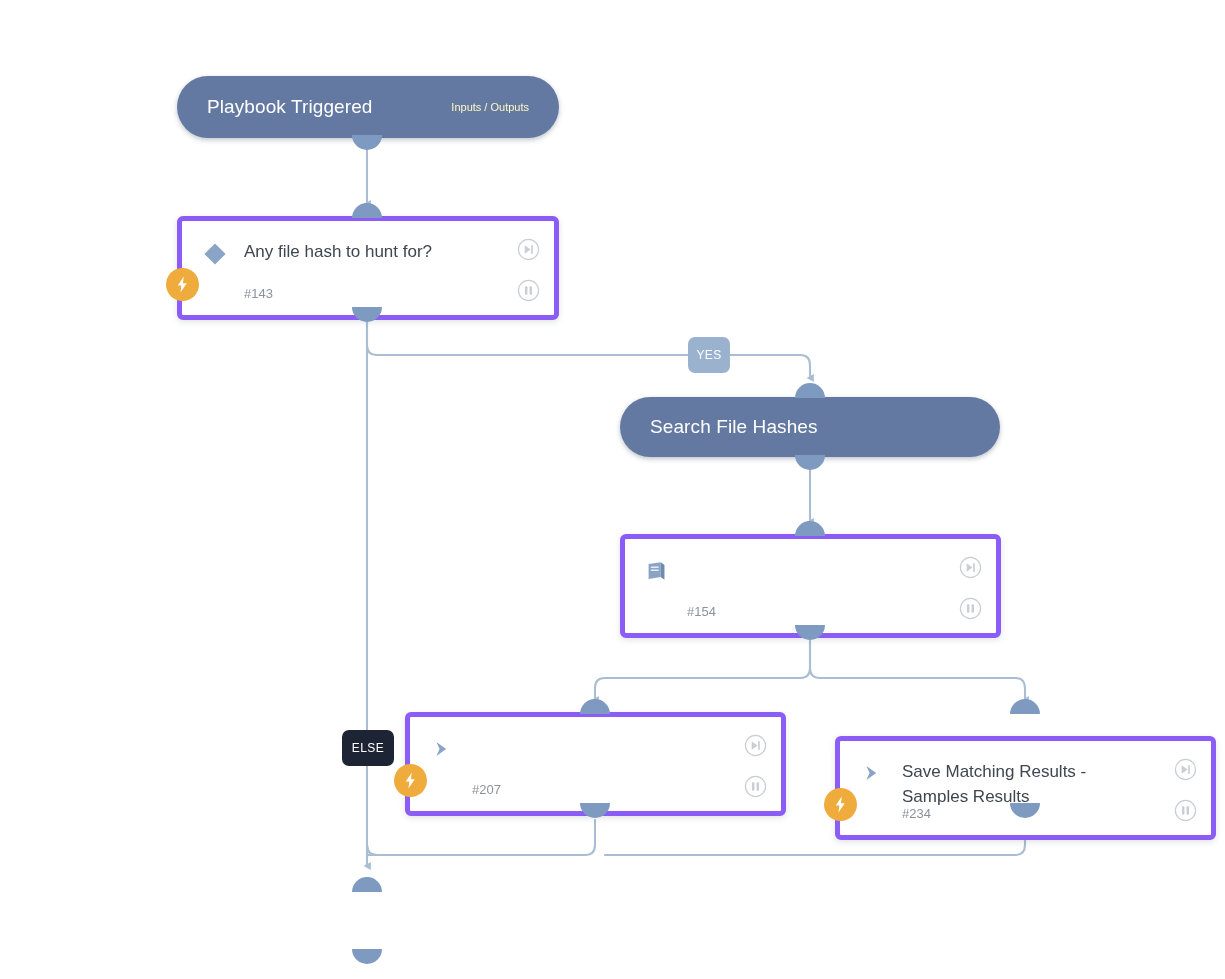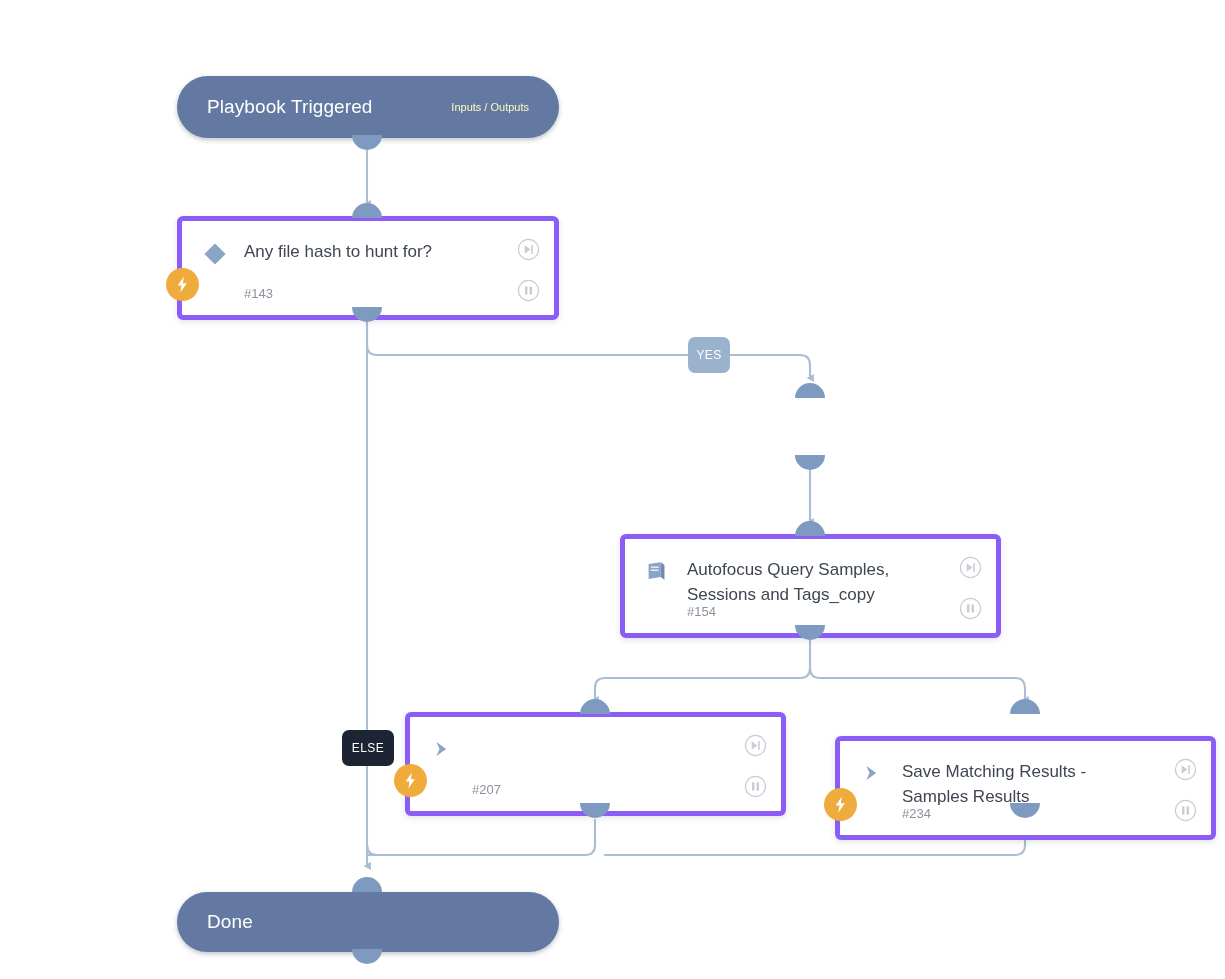--- a/index.html
+++ b/index.html
@@ -219,34 +219,36 @@
   <div class="port out" style="left:352px; top:307px;"></div>
 
   <div class="blabel yes" style="left:688px; top:337px;">
     <span>YES</span>
   </div>
   <div class="blabel else" style="left:342px; top:722px;">
     <span>ELSE</span>
   </div>
 
   <div class="port in" style="left:795px; top:383px;"></div>
+  <div class="pill" style="left:620px; top:397px; width:380px; height:60px;">
+    <span class="pill-title">Search File Hashes</span>
+  </div>
   <div class="port out" style="left:795px; top:455px;"></div>
 
   <div class="port in" style="left:795px; top:521px;"></div>
   <div class="card" style="left:620px; top:534px; width:381px; height:104px;">
     <div class="card-row">
       <span class="card-icon">
         <svg viewBox="0 0 30 30" width="28" height="28">
           <path d="M6 7.5 L19 5.5 L19 21.5 L6 23.5 Z" fill="#8aa4c6"></path>
           <path d="M19 5.5 L23 8.5 L23 24.5 L19 21.5 Z" fill="#6f8bb0"></path>
           <rect x="8.4" y="10.2" width="8.4" height="1.5" fill="#ffffff" opacity=".85"></rect>
           <rect x="8.4" y="13.4" width="8.4" height="1.5" fill="#ffffff" opacity=".85"></rect>
         </svg>
       </span>
-      <span class="card-title">Autofocus Query Samples, Sessions and Tags_copy</span>
       <span class="card-id">#154</span>
       <span class="ctrl skip">
         <svg viewBox="0 0 24 24" width="23" height="23">
           <circle cx="12" cy="12" r="10.5" fill="none" stroke="#c9ced4" stroke-width="1.3"></circle>
           <path d="M8 7.5 L14 12 L8 16.5 Z" fill="#c9ced4"></path>
           <rect x="14.8" y="7.5" width="1.7" height="9" fill="#c9ced4"></rect>
         </svg>
       </span>
       <span class="ctrl pause">
         <svg viewBox="0 0 24 24" width="23" height="23">
@@ -318,18 +320,15 @@
           <circle cx="12" cy="12" r="10.5" fill="none" stroke="#c9ced4" stroke-width="1.3"></circle>
           <rect x="8.3" y="7.6" width="2.6" height="8.8" rx="1.1" fill="#c9ced4"></rect>
           <rect x="13.1" y="7.6" width="2.6" height="8.8" rx="1.1" fill="#c9ced4"></rect>
         </svg>
       </span>
     </div>
   </div>
   <div class="port out" style="left:1010px; top:803px;"></div>
 
   <div class="port in" style="left:352px; top:877px;"></div>
-  <div class="pill" style="left:177px; top:892px; width:382px; height:60px;">
-    <span class="pill-title">Done</span>
-  </div>
   <div class="port out" style="left:352px; top:949px;"></div>
 
 </div>
 
 </body></html>

